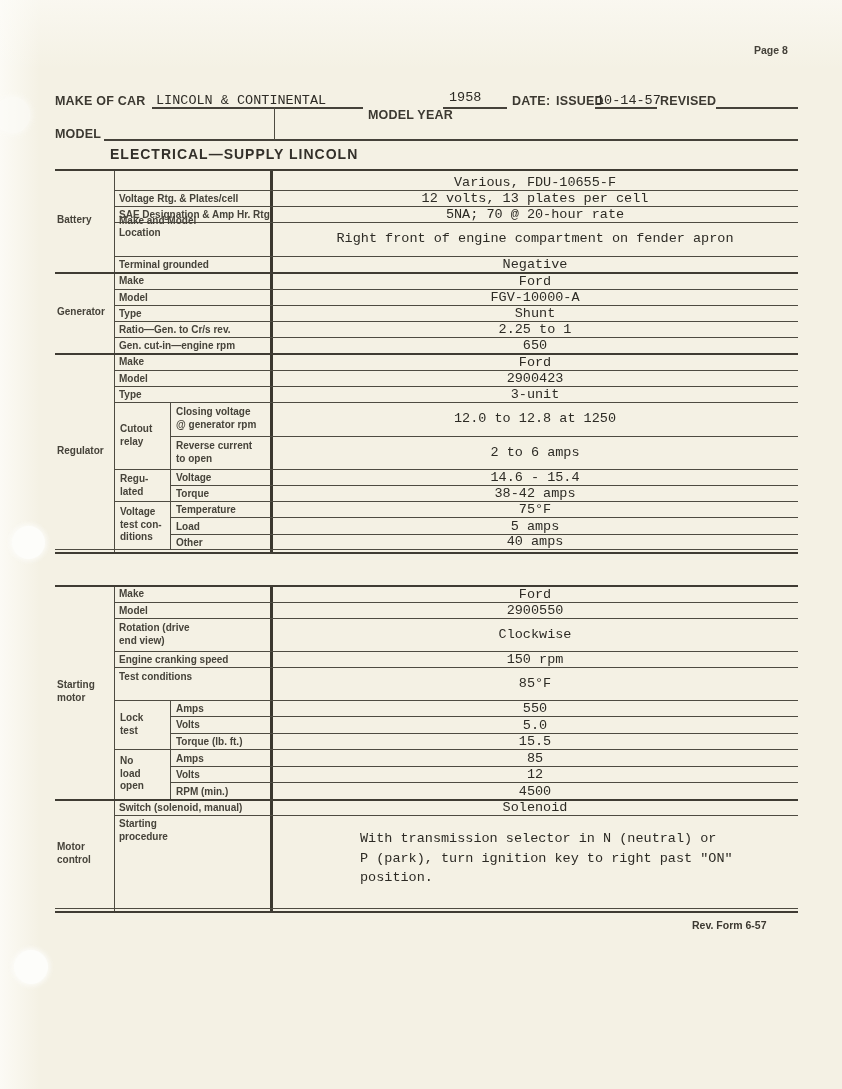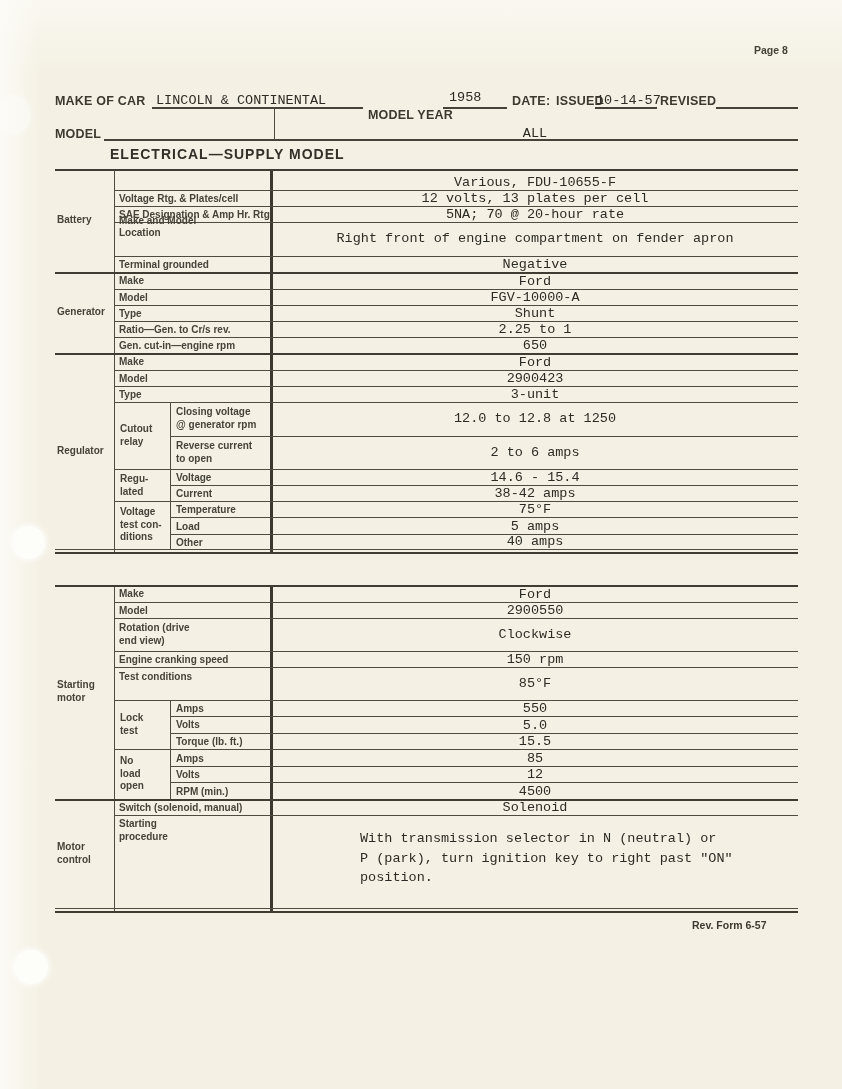--- a/index.html
+++ b/index.html
@@ -56,25 +56,24 @@
   <div class="typed" style="left:449px;top:90px;">1958</div>
   <div class="hl t15" style="left:443px;top:107px;width:64px;"></div>
   <div class="blabel" style="left:512px;top:94px;">DATE:</div>
   <div class="blabel" style="left:556px;top:94px;">ISSUED</div>
   <div class="typed" style="left:596px;top:93px;">10-14-57</div>
   <div class="hl t15" style="left:595px;top:107px;width:62px;"></div>
   <div class="blabel" style="left:660px;top:94px;">REVISED</div>
   <div class="hl t15" style="left:716px;top:107px;width:82px;"></div>
 
   <div class="blabel" style="left:55px;top:127px;">MODEL</div>
-  <div class="typed" style="left:273px;width:524px;text-align:center;top:126px;">ALL</div>
   <div class="hl t15" style="left:104px;top:139px;width:694px;"></div>
   <div class="vl" style="left:274px;top:107px;height:33px;"></div>
 
-  <div class="heading" style="left:110px;top:146px;">ELECTRICAL—SUPPLY MODEL</div>
+  <div class="heading" style="left:110px;top:146px;">ELECTRICAL—SUPPLY LINCOLN</div>
 
   <div>
 
     <div class="vl" style="left:114px;top:169px;height:383px;"></div>
     <div class="vl" style="left:170px;top:402px;height:147px;"></div>
     <div class="vl t3" style="left:270px;top:169px;height:383px;"></div>
 
     <div class="hl t2" style="left:55px;top:169px;width:743px;"></div>
     <div class="hl" style="left:114px;top:190px;width:684px;"></div>
     <div class="hl" style="left:114px;top:206px;width:684px;"></div>
@@ -121,21 +120,21 @@
     <div class="lbl" style="left:119px;top:324px;">Ratio—Gen. to Cr/s rev.</div>
     <div class="lbl" style="left:119px;top:340px;">Gen. cut-in—engine rpm</div>
     <div class="lbl" style="left:119px;top:356px;">Make</div>
     <div class="lbl" style="left:119px;top:373px;">Model</div>
     <div class="lbl" style="left:119px;top:389px;">Type</div>
     <div class="lbl" style="left:176px;top:406px;">Closing voltage
 @ generator rpm</div>
     <div class="lbl" style="left:176px;top:440px;">Reverse current
 to open</div>
     <div class="lbl" style="left:176px;top:472px;">Voltage</div>
-    <div class="lbl" style="left:176px;top:488px;">Current</div>
+    <div class="lbl" style="left:176px;top:488px;">Torque</div>
     <div class="lbl" style="left:176px;top:504px;">Temperature</div>
     <div class="lbl" style="left:176px;top:521px;">Load</div>
     <div class="lbl" style="left:176px;top:537px;">Other</div>
 
     <div class="val" style="top:175px;">Various, FDU-10655-F</div>
     <div class="val" style="top:191px;">12 volts, 13 plates per cell</div>
     <div class="val" style="top:207px;">5NA; 70 @ 20-hour rate</div>
     <div class="val" style="top:231px;">Right front of engine compartment on fender apron</div>
     <div class="val" style="top:257px;">Negative</div>
     <div class="val" style="top:274px;">Ford</div>

